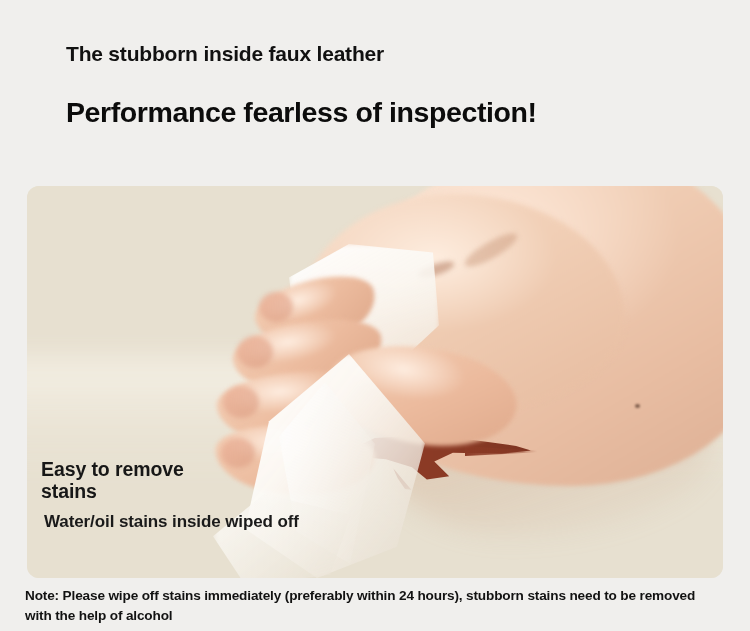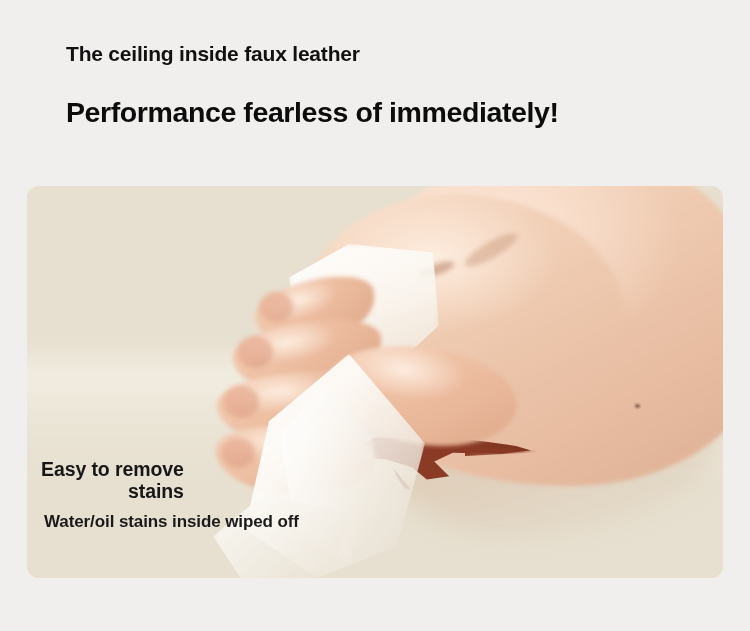--- a/index.html
+++ b/index.html
@@ -269,21 +269,20 @@
   .caption-main {
     position: absolute;
     left: 14px;
     top: 272px;
     font-size: 19.5px;
     font-weight: bold;
     color: #171717;
     line-height: 1.14;
     white-space: pre-line;
     letter-spacing: -0.1px;
-    text-align: right;
   }
   .caption-sub {
     position: absolute;
     left: 17px;
     top: 326px;
     font-size: 17px;
     font-weight: bold;
     color: #1a1a1a;
     letter-spacing: -0.1px;
     white-space: nowrap;
@@ -301,22 +300,22 @@
     line-height: 1.45;
     letter-spacing: -0.15px;
   }
 </style>
 </head>
 <body>
 
 <div class="page">
 
   <div class="heading-block">
-    <h2 class="heading-primary">The ceiling inside faux leather</h2>
-    <h1 class="heading-secondary">Performance fearless of immediately!</h1>
+    <h2 class="heading-primary">The stubborn inside faux leather</h2>
+    <h1 class="heading-secondary">Performance fearless of inspection!</h1>
   </div>
 
   <div class="photo-panel">
     <div class="photo-stage">
       <div class="surface-sheen"></div>
 
       <div class="forearm-shadow"></div>
       <div class="forearm"></div>
       <div class="hand-back"></div>
       <div class="knuckle-crease"></div>
@@ -345,14 +344,15 @@
       <div class="cloth-main"></div>
       <div class="cloth-fold"></div>
       <div class="cloth-tail"></div>
     </div>
 
     <div class="caption-main">Easy to remove
 stains</div>
     <div class="caption-sub">Water/oil stains inside wiped off</div>
   </div>
 
+  <div class="footer-note">Note: Please wipe off stains immediately (preferably within 24 hours), stubborn stains need to be removed with the help of alcohol</div>
 
 </div>
 
 </body></html>

